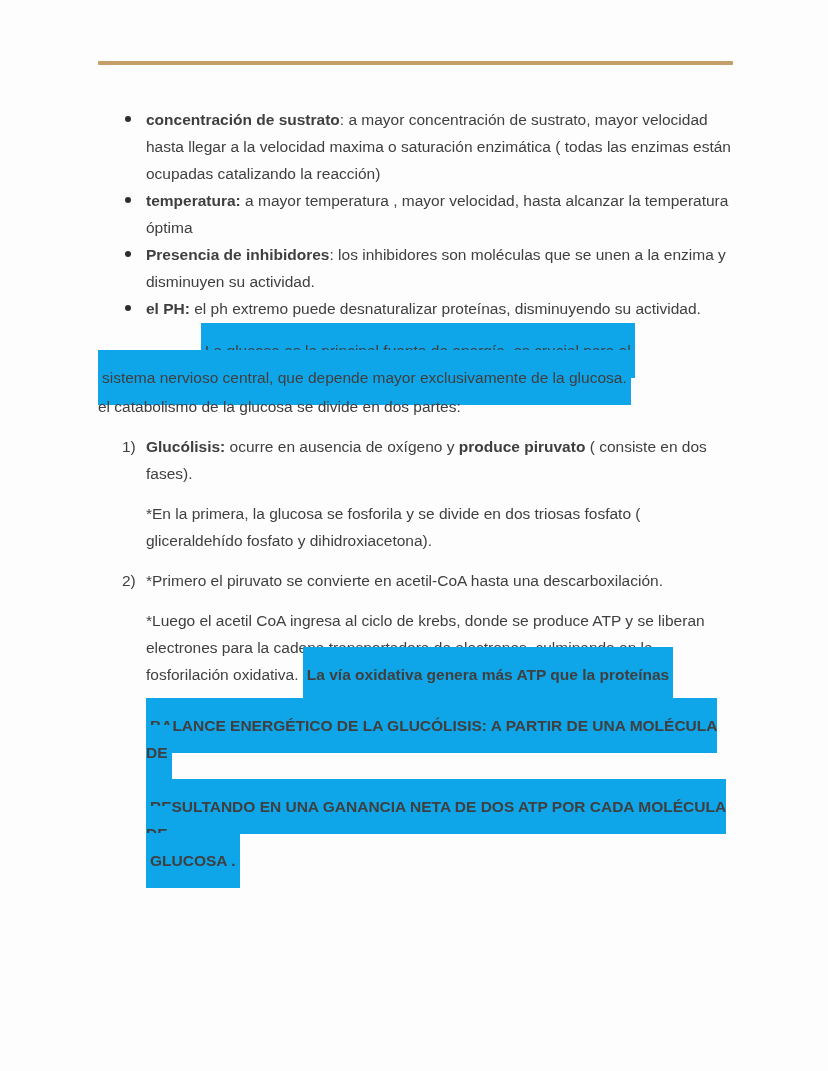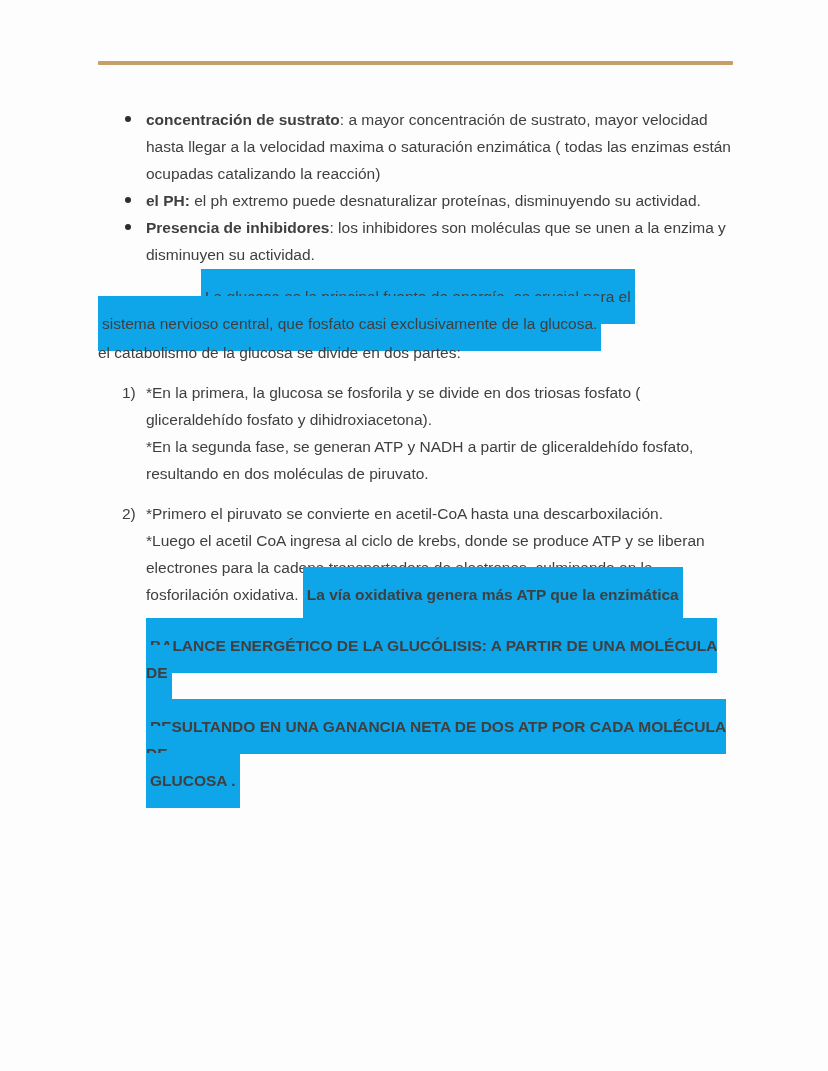--- a/index.html
+++ b/index.html
@@ -59,21 +59,21 @@
     position: relative;
     padding-left: 48px;
     margin-top: 13px;
   }
   .num-item .marker {
     position: absolute;
     left: 24px;
     top: 0;
   }
   .num-item p { margin: 0; }
-  .num-item p.note { }
+  .num-item p.note { margin-top: 13px; }
   .balance {
     margin: 24px 0 0 48px;
     font-weight: bold;
   }
   .footer-rule {
     position: absolute;
     left: 98px;
     top: 988px;
     width: 635px;
   }
@@ -95,45 +95,49 @@
 
   <div class="rule top-rule"></div>
 
   <ul class="bullets">
     <li>
       <span class="dot"></span>
       <span class="b">concentración de sustrato</span><span>: a mayor concentración de sustrato, mayor velocidad hasta llegar a la velocidad maxima o saturación enzimática ( todas las enzimas están ocupadas catalizando la reacción)</span>
     </li>
     <li>
       <span class="dot"></span>
-      <span class="b">el PH:</span><span> el ph extremo puede desnaturalizar proteínas, disminuyendo su actividad.</span>
+      <span class="b">temperatura:</span><span> a mayor temperatura , mayor velocidad, hasta alcanzar la temperatura óptima</span>
     </li>
     <li>
       <span class="dot"></span>
       <span class="b">Presencia de inhibidores</span><span>: los inhibidores son moléculas que se unen a la enzima y disminuyen su actividad.</span>
     </li>
+    <li>
+      <span class="dot"></span>
+      <span class="b">el PH:</span><span> el ph extremo puede desnaturalizar proteínas, disminuyendo su actividad.</span>
+    </li>
   </ul>
 
   <p class="hl-para">
     <mark>La glucosa es la principal fuente de energía, es crucial para el</mark><br>
-    <mark>sistema nervioso central, que fosfato casi exclusivamente de la glucosa.</mark>
+    <mark>sistema nervioso central, que depende mayor exclusivamente de la glucosa.</mark>
   </p>
 
   <p class="intro">el catabolismo de la glucosa se divide en dos partes:</p>
 
   <div class="num-item">
     <span class="marker">1)</span>
+    <p><span class="b">Glucólisis:</span><span> ocurre en ausencia de oxígeno y </span><span class="b">produce piruvato</span><span> ( consiste en dos fases).</span></p>
     <p class="note">*En la primera, la glucosa se fosforila y se divide en dos triosas fosfato ( gliceraldehído fosfato y dihidroxiacetona).</p>
-    <p class="note">*En la segunda fase, se generan ATP y NADH a partir de gliceraldehído fosfato, resultando en dos moléculas de piruvato.</p>
   </div>
 
   <div class="num-item">
     <span class="marker">2)</span>
     <p class="note">*Primero el piruvato se convierte en acetil-CoA hasta una descarboxilación.</p>
-    <p class="note"><span>*Luego el acetil CoA ingresa al ciclo de krebs, donde se produce ATP y se liberan electrones para la cadena transportadora de electrones, culminando en la fosforilación oxidativa. </span> <mark class="b">La vía oxidativa genera más ATP que la enzimática</mark></p>
+    <p class="note"><span>*Luego el acetil CoA ingresa al ciclo de krebs, donde se produce ATP y se liberan electrones para la cadena transportadora de electrones, culminando en la fosforilación oxidativa. </span> <mark class="b">La vía oxidativa genera más ATP que la proteínas</mark></p>
   </div>
 
   <div class="balance">
     <mark>BALANCE ENERGÉTICO DE LA GLUCÓLISIS: A PARTIR DE UNA MOLÉCULA DE</mark><br>
     <br>
     <mark>RESULTANDO EN UNA GANANCIA NETA DE DOS ATP POR CADA MOLÉCULA DE</mark><br>
     <mark>GLUCOSA .</mark>
   </div>
 
   <div class="rule footer-rule"></div>

